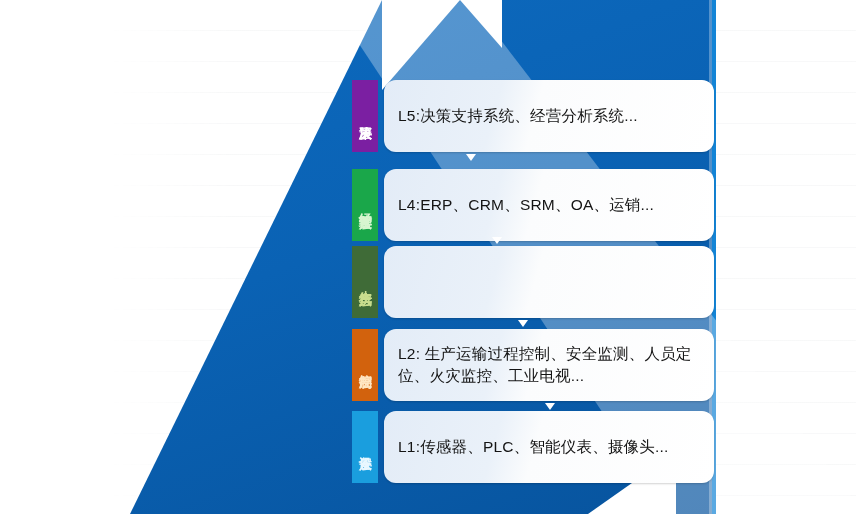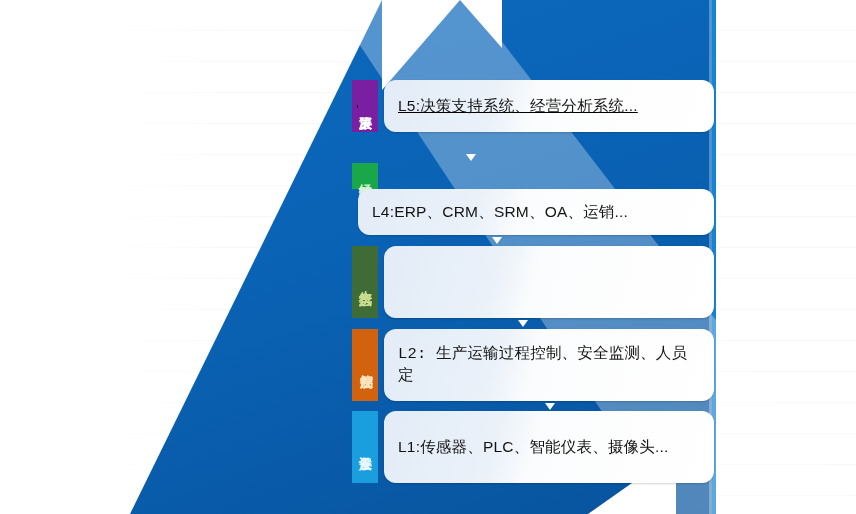--- a/index.html
+++ b/index.html
@@ -124,51 +124,52 @@
     <div class="pyramid"></div>
     <div class="apex-notch2"></div>
     <div class="apex-notch3"></div>
     <div class="bottom-cut"></div>
     <div class="rail-a"></div>
     <div class="rail-b"></div>
     <div class="sheen"></div>
   </div>
 
   <div class="rows" id="rows">
-      <div class="row" style="top: 80px; height: 52px; text-decoration: underline;">
+      <div class="row" style="top: 80px; height: 72px;">
         <div class="tab" style="background: rgb(123, 31, 162); color: rgb(255, 255, 255);">决策层</div>
         <div class="card">
           <div>
             <span class="txt">L5:决策支持系统、经营分析系统...</span>
           </div>
         </div>
       </div>
       <div class="arrow" style="left: 466px; top: 154px;"></div>
-      <div class="row" style="top: 163px; height: 72px; flex-direction: column;">
+      <div class="row" style="top: 169px; height: 72px;">
         <div class="tab" style="background: rgb(26, 167, 74); color: rgb(215, 245, 207);">经营管理层</div>
         <div class="card">
           <div>
             <span class="txt">L4:ERP、CRM、SRM、OA、运销...</span>
           </div>
         </div>
       </div>
       <div class="arrow" style="left: 492px; top: 237px;"></div>
       <div class="row" style="top: 246px; height: 72px;">
         <div class="tab" style="background: rgb(63, 107, 55); color: rgb(201, 221, 142);">生产执行层</div>
         <div class="card">
           <div>
           </div>
         </div>
       </div>
       <div class="arrow" style="left: 518px; top: 320px;"></div>
-      <div class="row" style="top: 329px; height: 72px; font-family: Liberation Mono, monospace;">
+      <div class="row" style="top: 329px; height: 72px;">
         <div class="tab" style="background: rgb(210, 98, 13); color: rgb(255, 231, 194);">控制层</div>
         <div class="card">
           <div>
             <span class="txt">L2: 生产运输过程控制、安全监测、人员定</span>
+            <span class="txt">位、火灾监控、工业电视...</span>
           </div>
         </div>
       </div>
       <div class="arrow" style="left: 545px; top: 403px;"></div>
       <div class="row" style="top: 411px; height: 72px; justify-content: center;">
         <div class="tab" style="background: rgb(26, 158, 222); color: rgb(232, 247, 255);">设备层</div>
         <div class="card">
           <div>
             <span class="txt">L1:传感器、PLC、智能仪表、摄像头...</span>
           </div>

